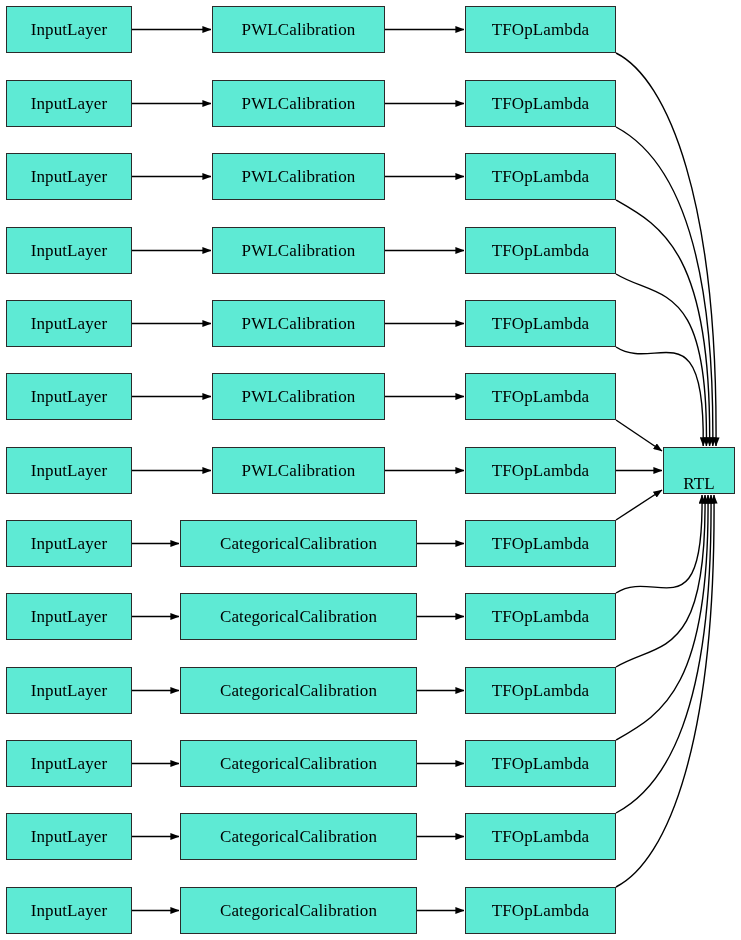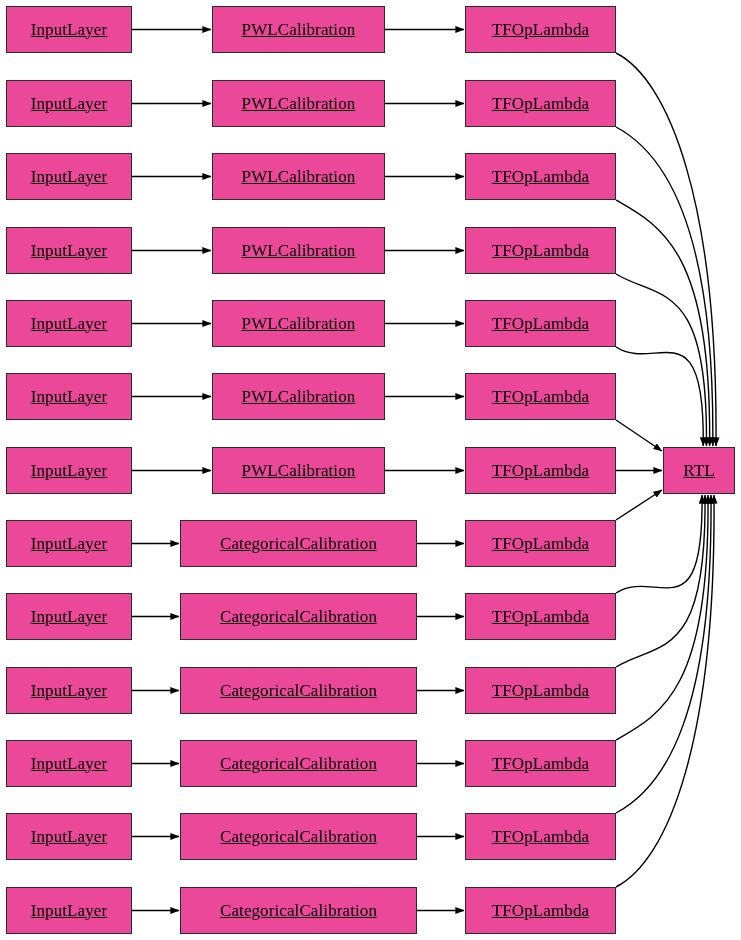--- a/index.html
+++ b/index.html
@@ -22,30 +22,29 @@
     left: 0;
     top: 0;
     width: 741px;
     height: 940px;
     pointer-events: none;
   }
   .node {
     position: absolute;
     box-sizing: border-box;
     border: 1.4px solid #2b2b2b;
-    background: #ec4899;
+    background: #5eead4;
     display: flex;
     align-items: center;
     justify-content: center;
     color: #000000;
     font-size: 17px;
     line-height: 1;
     letter-spacing: 0.1px;
     white-space: nowrap;
-    text-decoration: underline;
   }
   .node-label {
     display: block;
     padding-bottom: 1px;
   }
 </style>
 </head>
 <body>
 
 <div id="graph-canvas">
@@ -208,17 +207,17 @@
       </div>
       <div class="node" style="left: 6px; top: 887px; width: 126px; height: 47px;">
         <span class="node-label">InputLayer</span>
       </div>
       <div class="node" style="left: 180px; top: 887px; width: 237px; height: 47px;">
         <span class="node-label">CategoricalCalibration</span>
       </div>
       <div class="node" style="left: 465px; top: 887px; width: 151px; height: 47px;">
         <span class="node-label">TFOpLambda</span>
       </div>
-      <div class="node" style="left: 663px; top: 447px; width: 72px; height: 47px;">
+      <div class="node" style="left: 663px; top: 447px; width: 72px; height: 47px; align-items: flex-end;">
         <span class="node-label">RTL</span>
       </div>
     </div>
 </div>
 
 </body></html>

